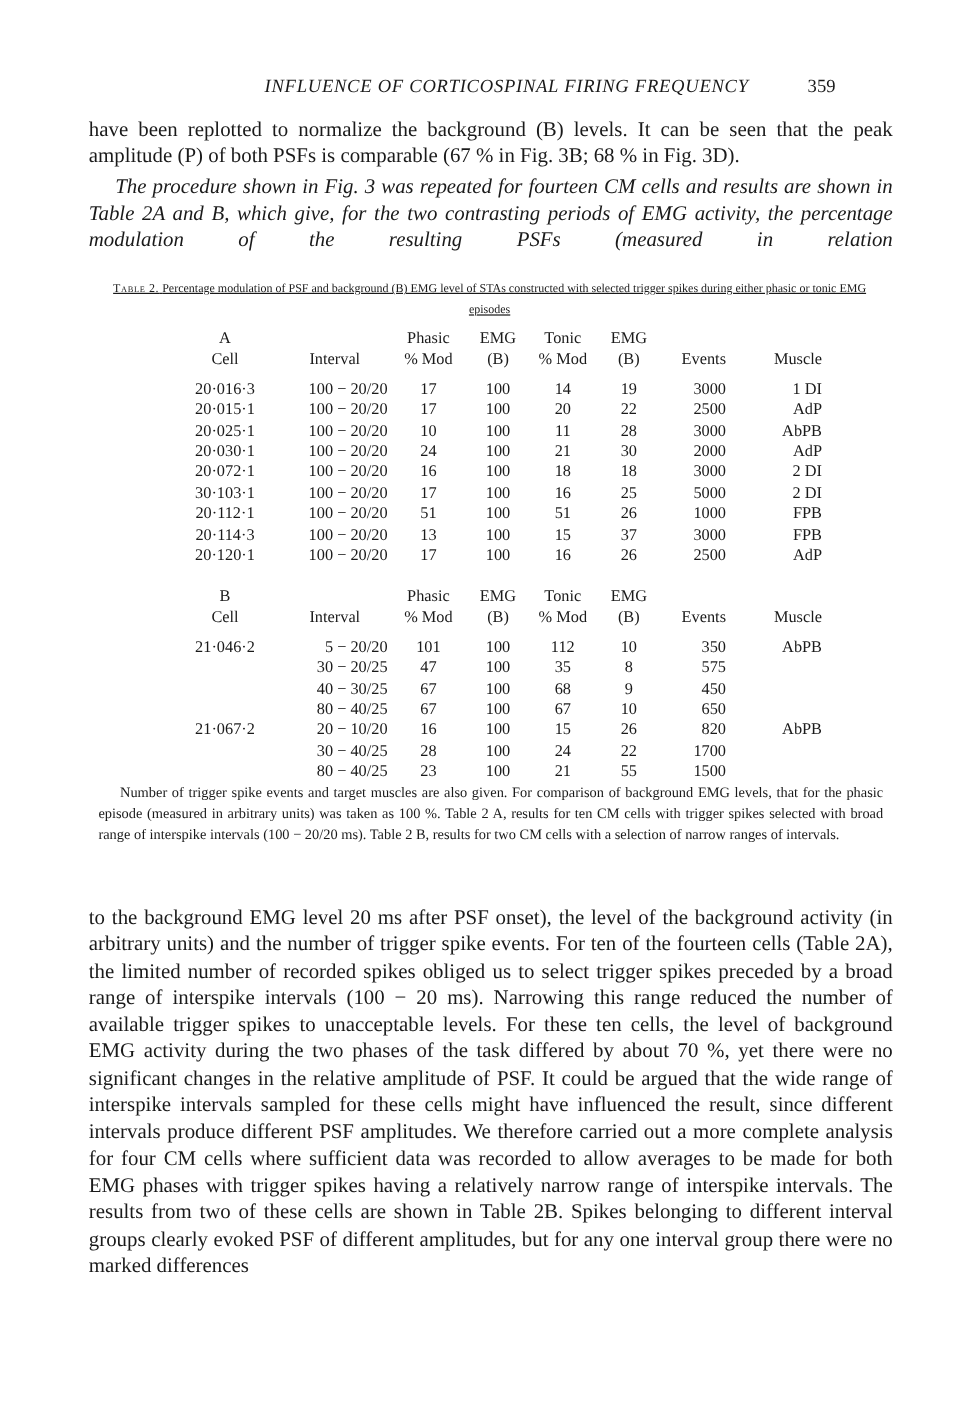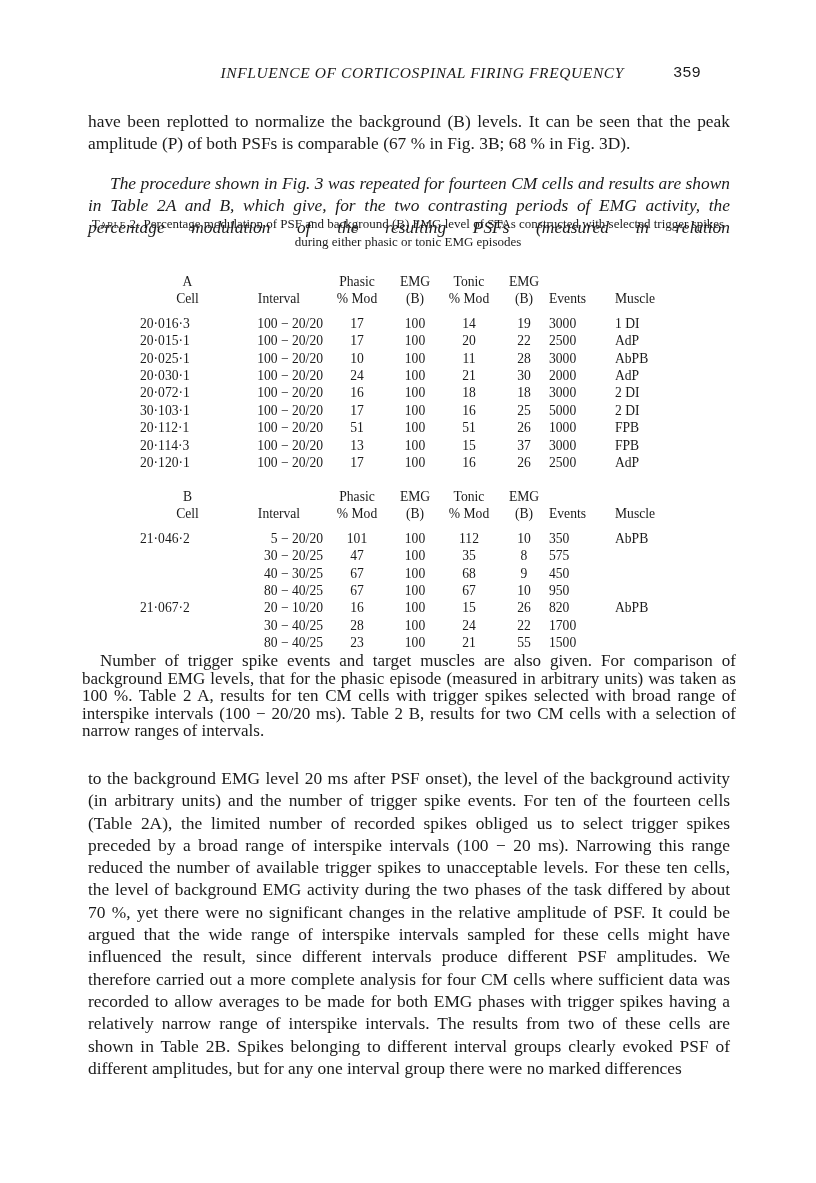--- a/index.html
+++ b/index.html
@@ -10,64 +10,64 @@
   }
   .page { position: absolute; left: 0; top: 0; width: 816px; height: 889px; }
   .running-head {
     position: absolute; left: 110px; top: 64px; width: 600px;
     font-family: "Liberation Serif", serif; font-style: italic;
     font-size: 15.5px; letter-spacing: 0.6px; text-align: right;
     padding-right: 86px; box-sizing: border-box;
   }
   .page-number {
     position: absolute; left: 673px; top: 64px;
-    font-family: Liberation Mono, monospace; font-size: 15.5px;
+    font-family: Liberation Serif, serif; font-size: 15.5px;
   }
   .body-text {
     position: absolute; left: 71px; width: 676px;
     font-family: "Liberation Serif", serif; font-size: 17.4px;
     line-height: 22.3px; text-align: justify;
   }
-  .body-text p { margin: 17px; }
+  .body-text p { margin: 3px; }
   .body-text p.indent { text-indent: 22px; font-style: italic; }
   .body-text p.last-line-justify { text-align-last: justify; }
   .top-text { top: 93px; }
   .bottom-text { top: 750px; }
 
   .table-title {
-    position: absolute; left: 80px; top: 215px; width: 656px;
-    font-family: "Liberation Serif", serif; font-size: 13px;
-    line-height: 18px; text-align: center;
+    position: absolute; left: 80px; top: 232px; width: 656px;
+    font-family: "Liberation Serif", serif; font-size: 10px;
+    line-height: 18px; text-align: center; text-decoration: underline;
   }
   .table-title .sc { font-variant: small-caps; letter-spacing: 0.5px; }
 
   table.data {
     position: absolute; left: 140px; border-collapse: collapse;
     font-family: "Liberation Serif", serif; font-size: 13.6px;
   }
   table.data td, table.data th {
     padding: 0; height: 17.4px; line-height: 17.4px; font-weight: normal;
     white-space: nowrap;
   }
-  table.data .c-cell { width: 95px; text-align: left; }
+  table.data .c-cell { width: 95px; text-align: center; }
   table.data .c-int  { width: 88px; text-align: right; padding-right: 0; }
   table.data .c-pm   { width: 68px; text-align: center; }
   table.data .c-eb   { width: 48px; text-align: center; }
   table.data .c-tm   { width: 60px; text-align: center; }
   table.data .c-tb   { width: 50px; text-align: center; }
-  table.data .c-ev   { width: 56px; text-align: left; margin-top: 46px; }
-  table.data .c-mu   { width: 70px; text-align: left; padding-left: 10px; }
+  table.data .c-ev   { width: 56px; text-align: right; margin-top: 46px; }
+  table.data .c-mu   { width: 70px; text-align: right; padding-left: 10px; }
   table.data th.head-cell { text-align: center; width: 40px; }
   .table-a { top: 273px; }
   .table-b { top: 488px; }
   tr.gap td { height: 7px; }
 
   .table-note {
     position: absolute; left: 82px; top: 652px; width: 654px;
-    font-family: "Liberation Serif", serif; font-size: 17px;
+    font-family: "Liberation Serif", serif; font-size: 12px;
     line-height: 17.6px; text-align: justify;
   }
   .table-note p { margin: 0; text-indent: 18px; }
 </style>
 </head>
 <body>
 
 <div class="page">
 
   <div class="running-head">INFLUENCE OF CORTICOSPINAL FIRING FREQUENCY</div>
@@ -260,21 +260,21 @@
           <td class="c-ev">450</td>
           <td class="c-mu"></td>
         </tr>
         <tr>
           <td class="c-cell"></td>
           <td class="c-int">80 − 40/25</td>
           <td class="c-pm">67</td>
           <td class="c-eb">100</td>
           <td class="c-tm">67</td>
           <td class="c-tb">10</td>
-          <td class="c-ev">950</td>
+          <td class="c-ev">650</td>
           <td class="c-mu"></td>
         </tr>
         <tr>
           <td class="c-cell">21·067·2</td>
           <td class="c-int">20 − 10/20</td>
           <td class="c-pm">16</td>
           <td class="c-eb">100</td>
           <td class="c-tm">15</td>
           <td class="c-tb">26</td>
           <td class="c-ev">820</td>

